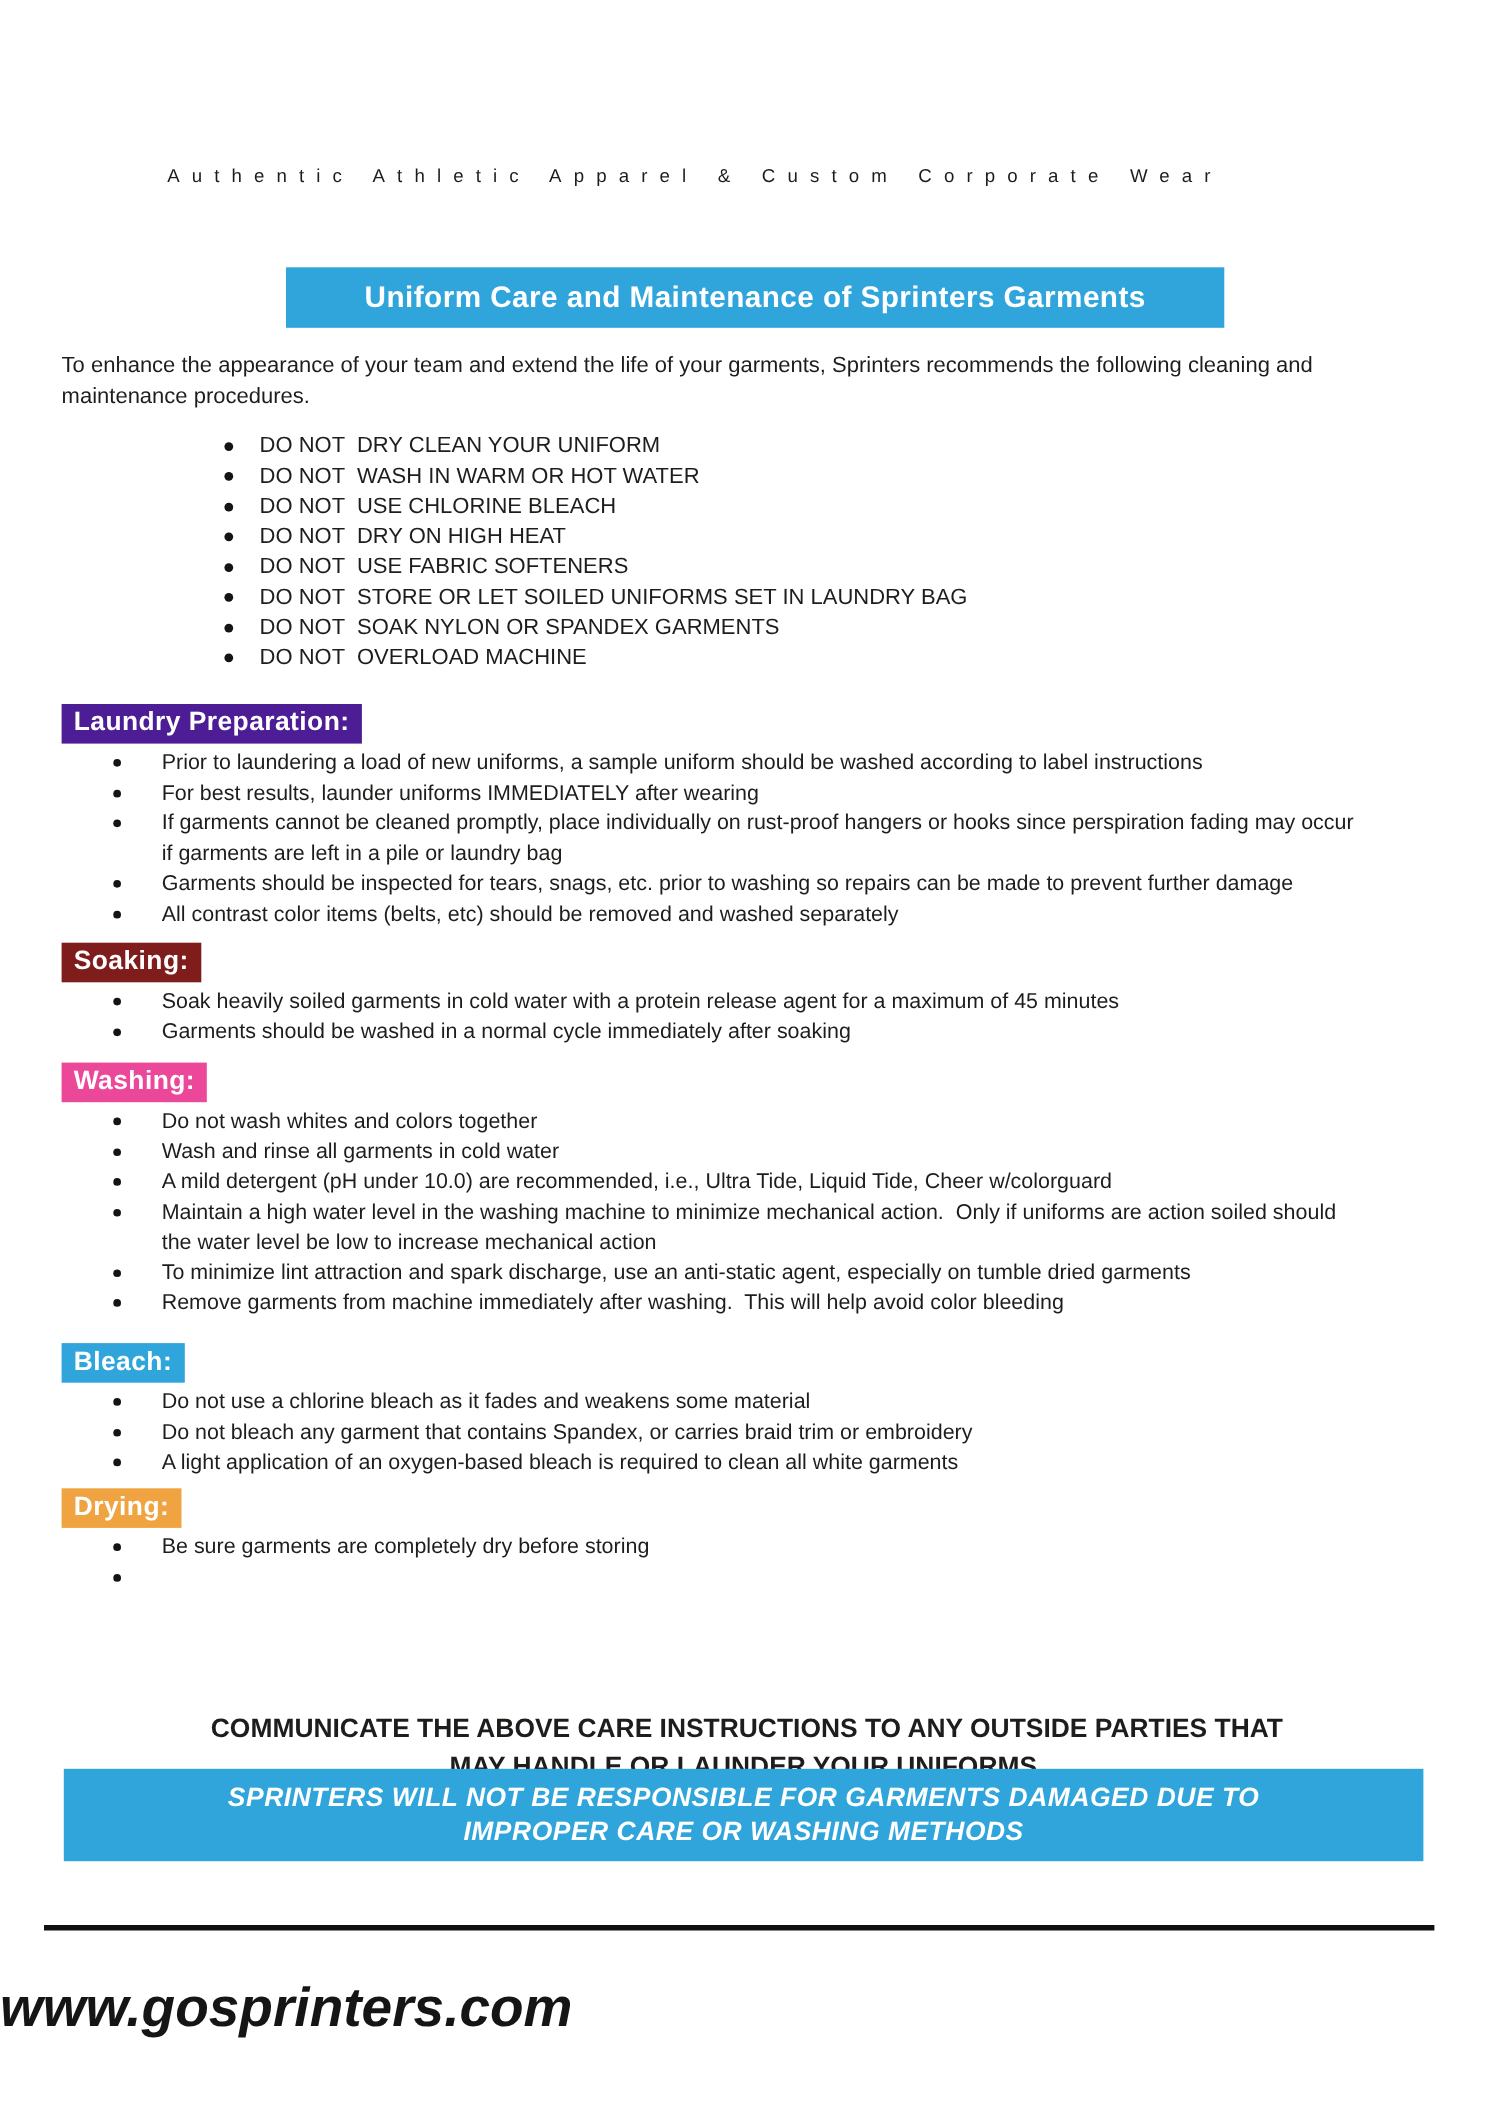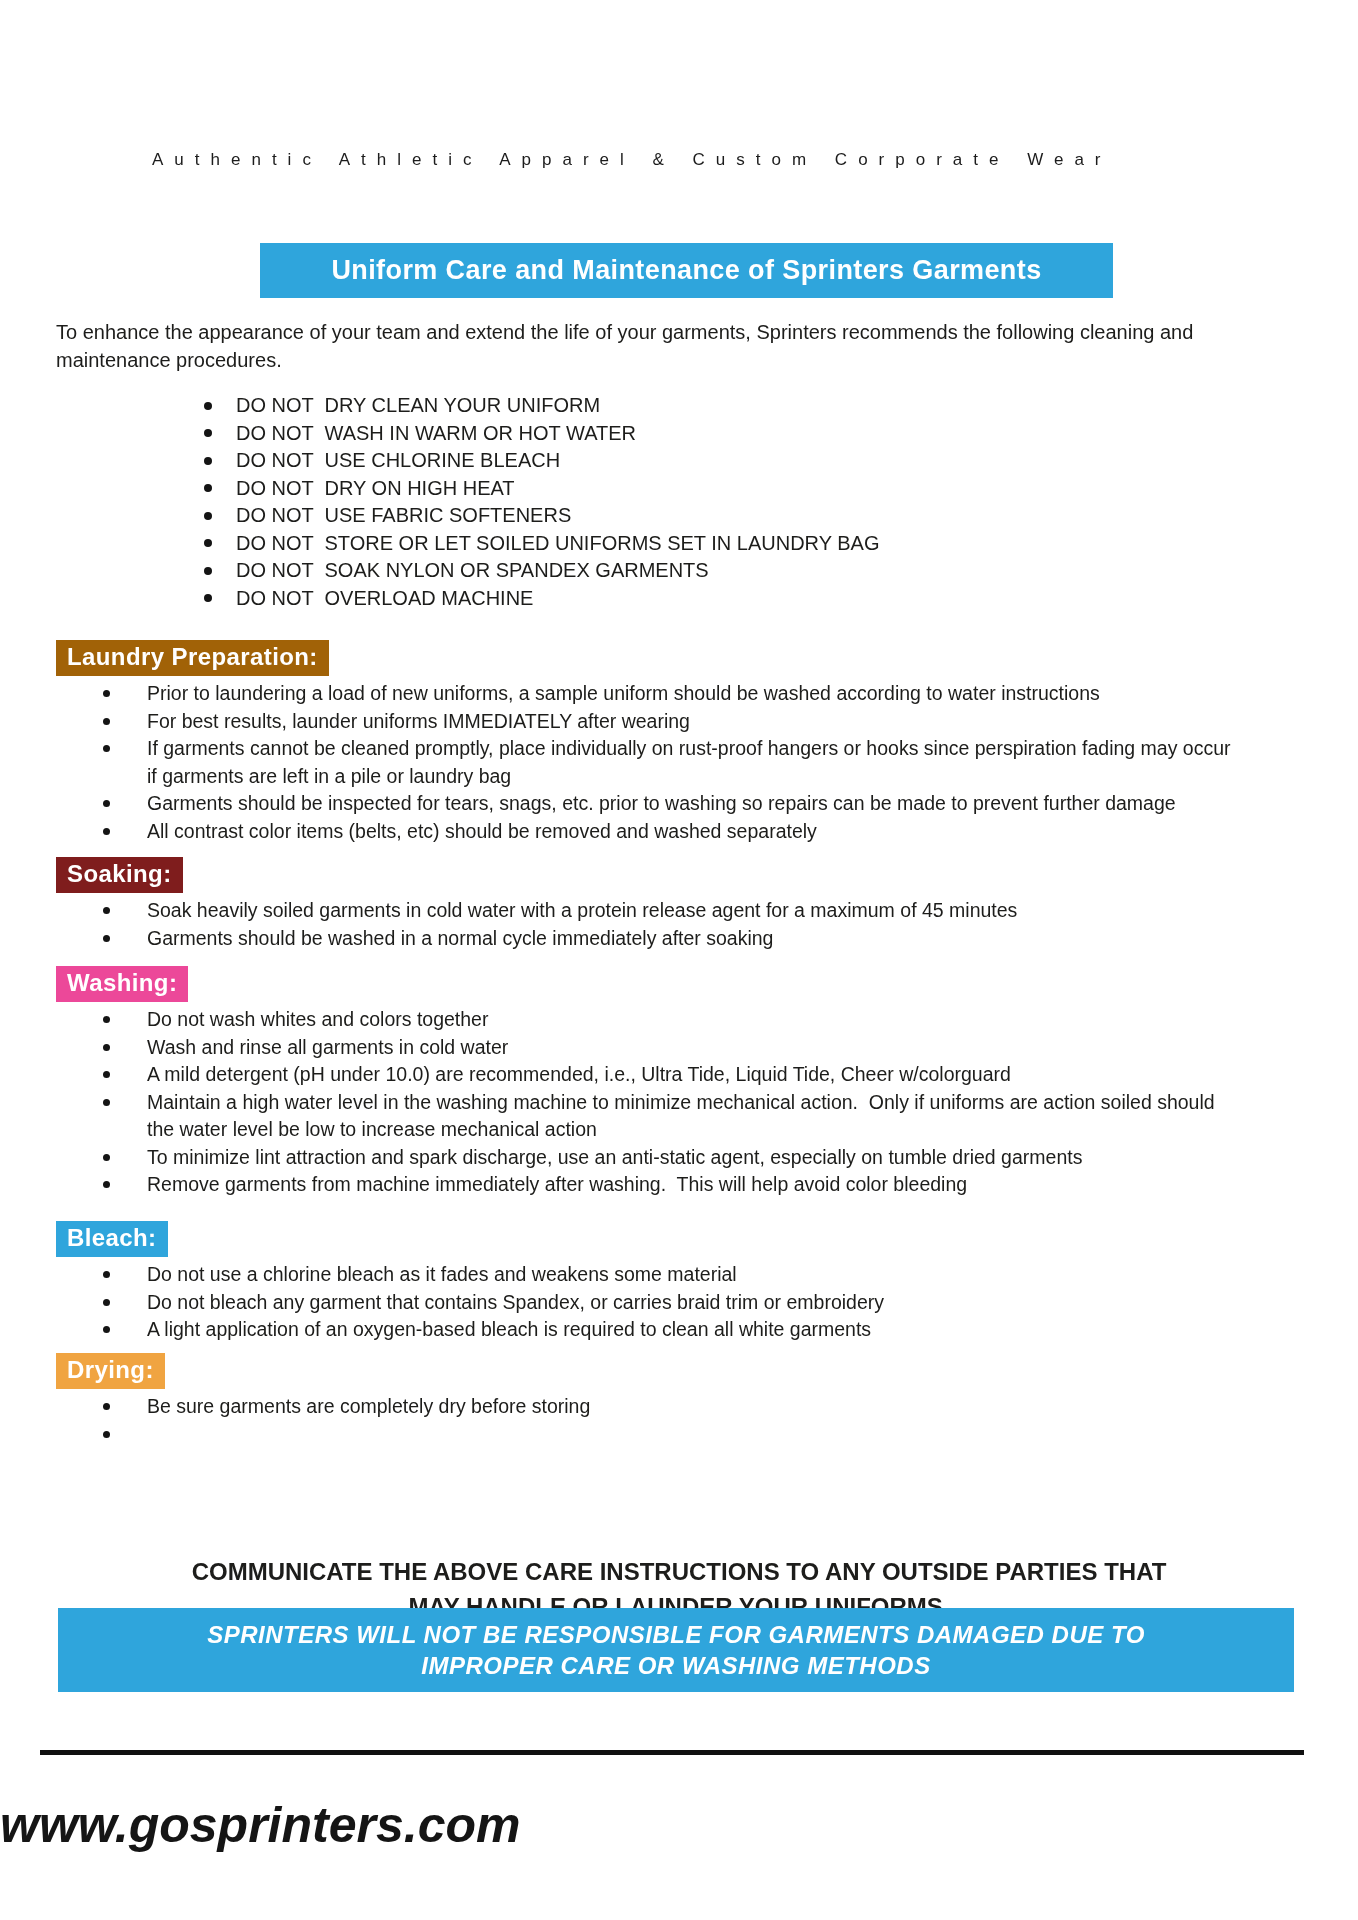--- a/index.html
+++ b/index.html
@@ -81,25 +81,25 @@
     <div class="donot-item"><span class="dot"></span><span>DO NOT  WASH IN WARM OR HOT WATER</span></div>
     <div class="donot-item"><span class="dot"></span><span>DO NOT  USE CHLORINE BLEACH</span></div>
     <div class="donot-item"><span class="dot"></span><span>DO NOT  DRY ON HIGH HEAT</span></div>
     <div class="donot-item"><span class="dot"></span><span>DO NOT  USE FABRIC SOFTENERS</span></div>
     <div class="donot-item"><span class="dot"></span><span>DO NOT  STORE OR LET SOILED UNIFORMS SET IN LAUNDRY BAG</span></div>
     <div class="donot-item"><span class="dot"></span><span>DO NOT  SOAK NYLON OR SPANDEX GARMENTS</span></div>
     <div class="donot-item"><span class="dot"></span><span>DO NOT  OVERLOAD MACHINE</span></div>
   </div>
 
   <div class="section" style="top:640px;">
-    <span class="badge" style="background-color: #a16207;">Laundry Preparation:</span>
-    <div class="items">
-      <div class="item">
-          <span class="dot"></span>
-          <span class="item-text">Prior to laundering a load of new uniforms, a sample uniform should be washed according to water instructions</span>
+    <span class="badge" style="background-color: #4c1d95;">Laundry Preparation:</span>
+    <div class="items">
+      <div class="item">
+          <span class="dot"></span>
+          <span class="item-text">Prior to laundering a load of new uniforms, a sample uniform should be washed according to label instructions</span>
         </div>
       <div class="item">
           <span class="dot"></span>
           <span class="item-text">For best results, launder uniforms IMMEDIATELY after wearing</span>
         </div>
       <div class="item">
           <span class="dot"></span>
           <span class="item-text" style="max-width:1085px;">If garments cannot be cleaned promptly, place individually on rust-proof hangers or hooks since perspiration fading may occur if garments are left in a pile or laundry bag</span>
         </div>
       <div class="item">

